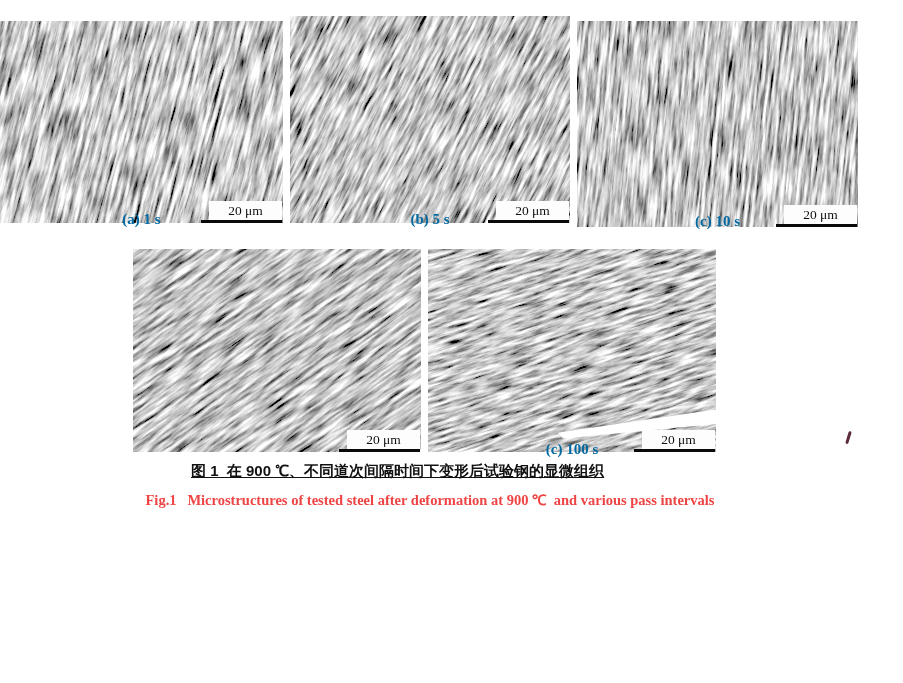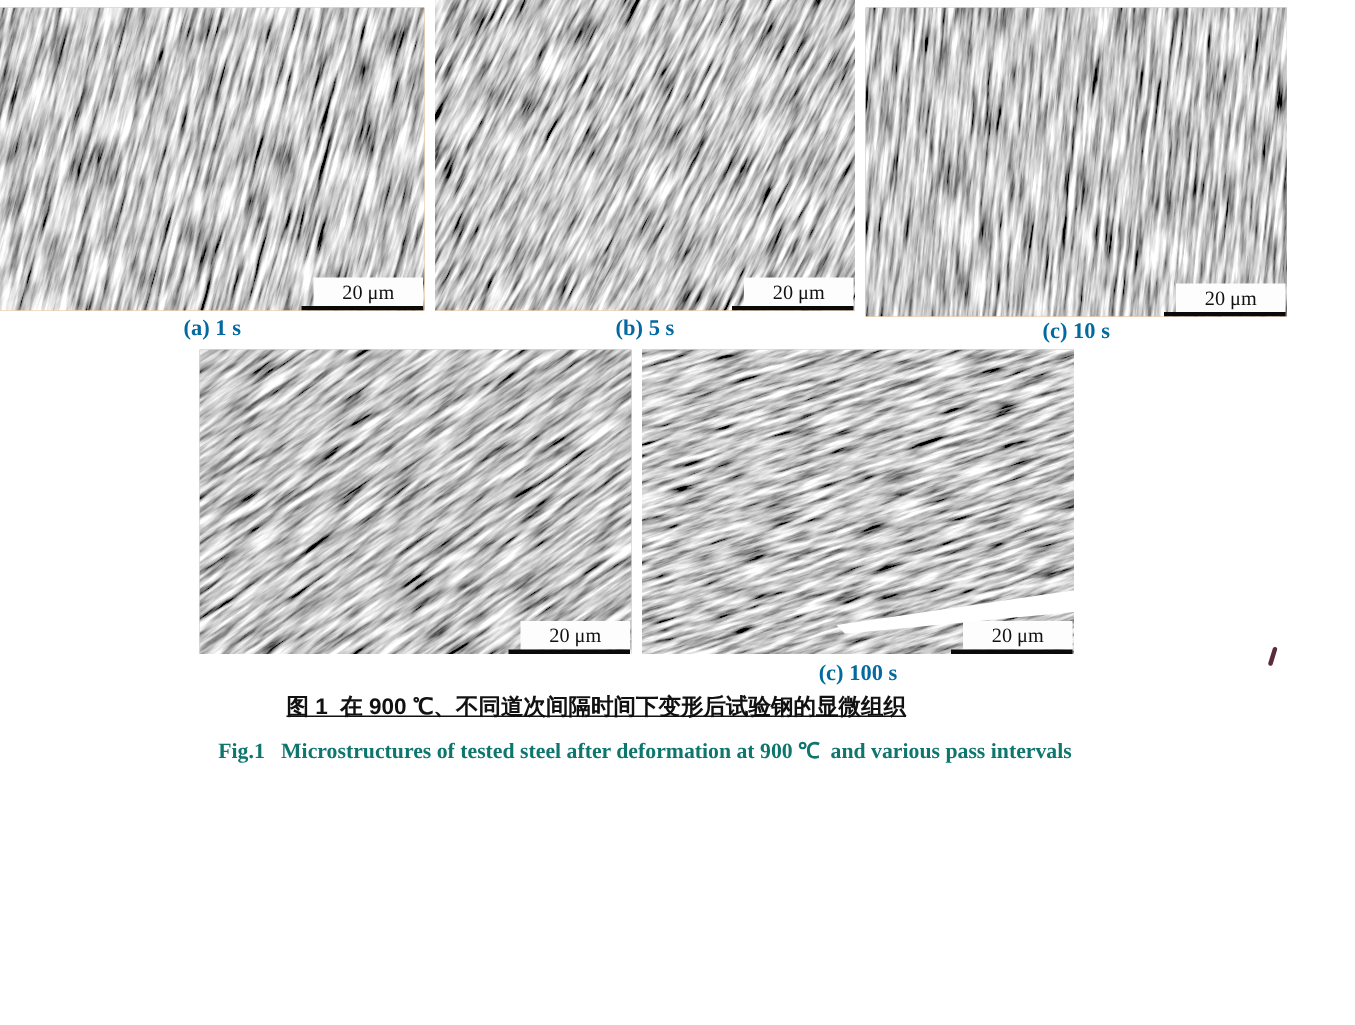--- a/index.html
+++ b/index.html
@@ -5,22 +5,23 @@
   html,body{margin:0;padding:0;background:#fff;}
   .page{
     position:relative;
     width:903px;height:683px;
     background:#ffffff;
     overflow:hidden;
     font-family:"Liberation Serif", serif;
   }
   .panel{
     position:absolute;
-    background:#fdba74;
+    background:#f97316;
     overflow:hidden;
+    margin-top:16px;
   }
   .panel svg.micro{position:absolute;left:0;top:0;width:100%;height:100%;display:block;}
   .panel-a{left:0px;  top:5px;   width:283px;height:202px;}
   .panel-b{left:290px;top:0px;   width:280px;height:207px;}
   .panel-c{left:577px;top:5px;   width:281px;height:206px;}
   .panel-d{left:133px;top:233px; width:288px;height:203px;}
   .panel-e{left:428px;top:233px; width:288px;height:203px;}
 
   .scalebar{position:absolute;right:1px;bottom:0;width:81px;}
   .scalebox{
@@ -48,21 +49,21 @@
     text-align:center;
     font:bold 15px "Liberation Sans", sans-serif;
     color:#111;
     white-space:pre;
     text-decoration:underline;
   }
   .caption-en{
     position:absolute;left:0;top:489px;width:860px;
     text-align:center;
     font:bold 14.5px "Liberation Serif", serif;
-    color:#0f766e;
+    color:#ef4444;
     white-space:pre;
   }
   .stray-mark{
     position:absolute;left:847px;top:431px;width:2.5px;height:13px;
     background:#5c2b3c;border-radius:2px;
     transform:rotate(17deg);
   }
 </style>
 </head>
 <body>

